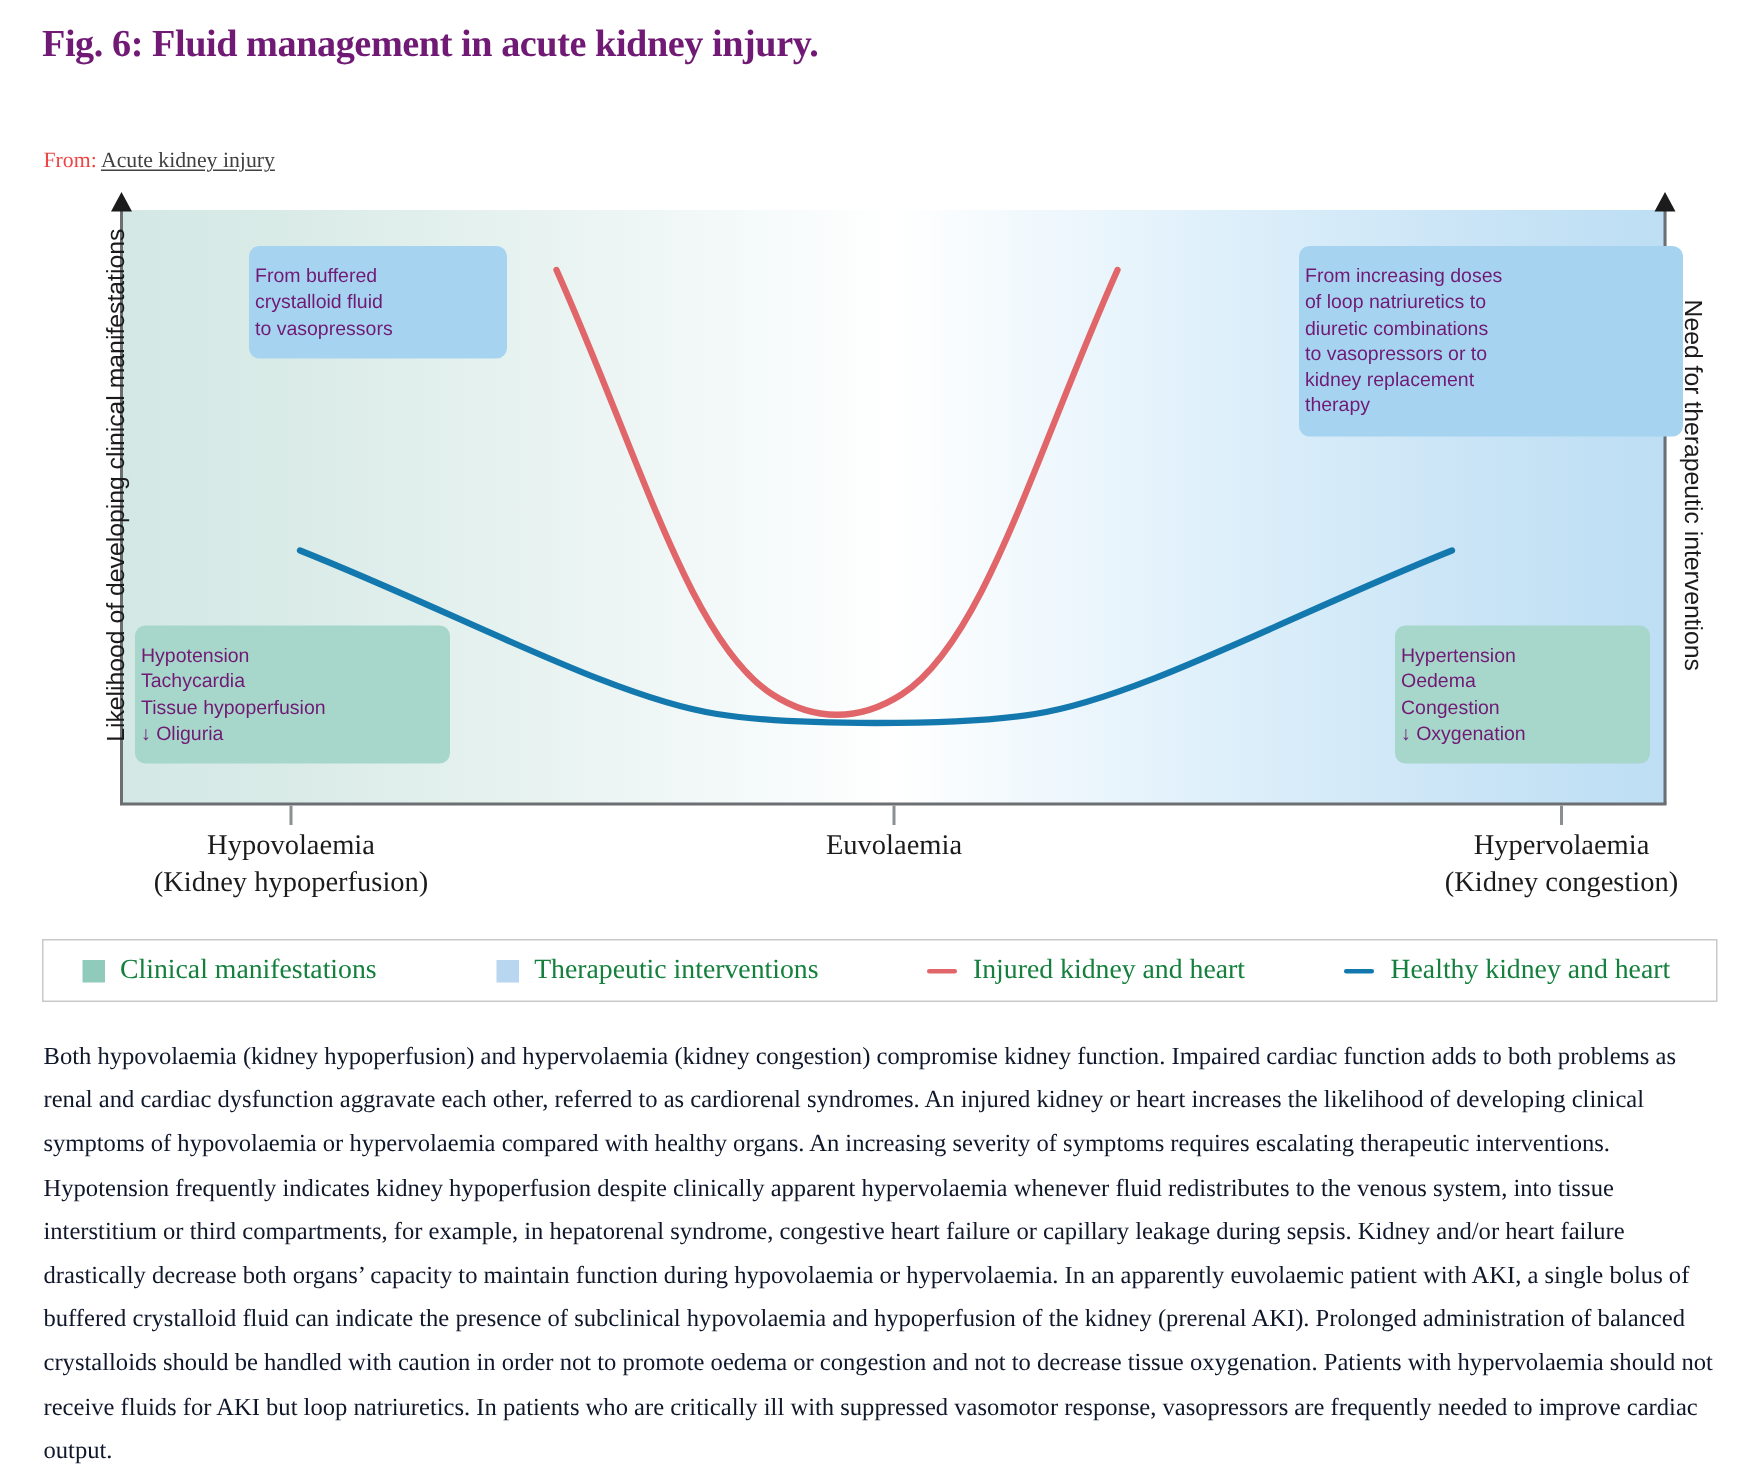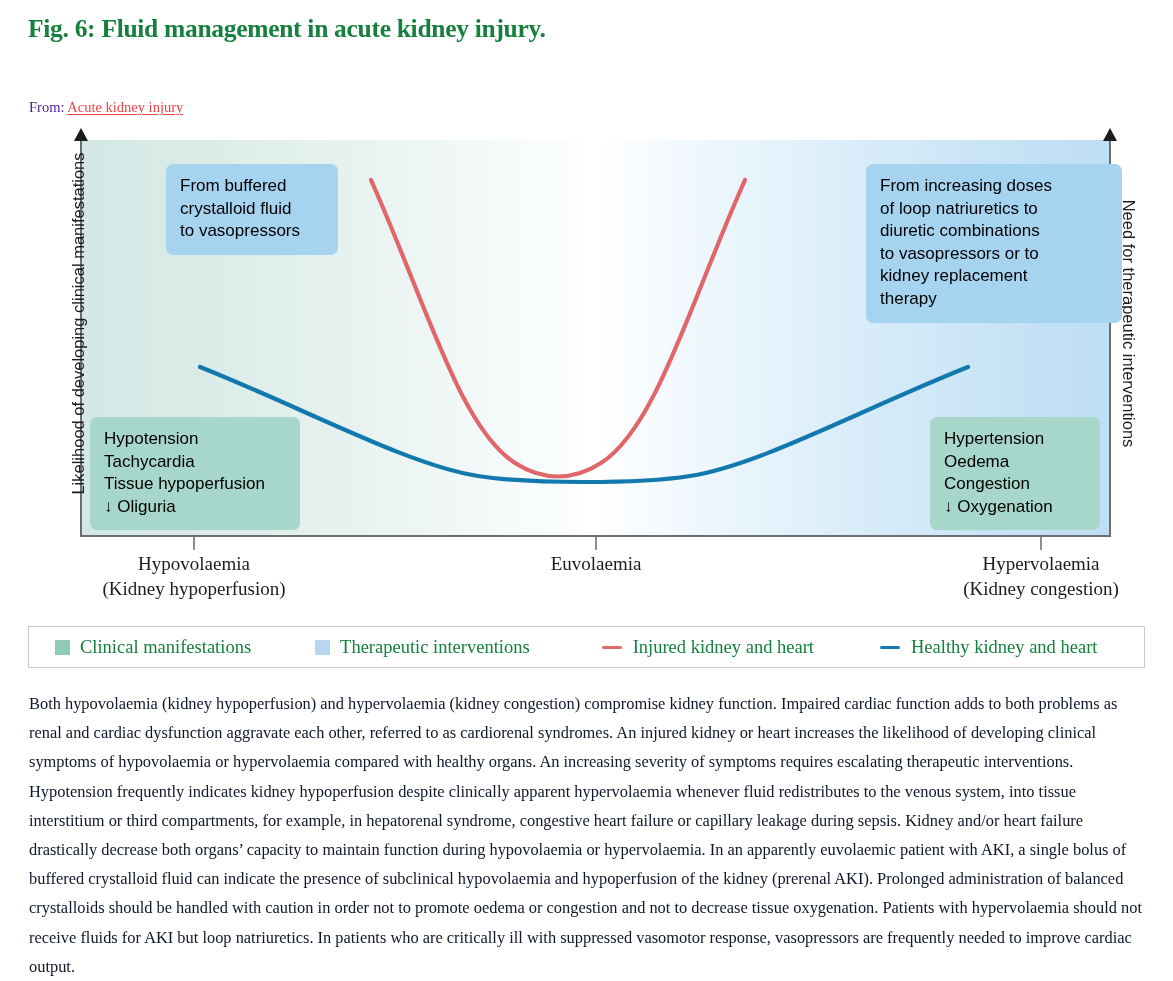--- a/index.html
+++ b/index.html
@@ -26,34 +26,34 @@
   
   .fig-title {
     position: absolute;
     left: 28px;
     top: 14px;
     width: 1110px;
     font-family: "Liberation Serif", serif;
     font-weight: bold;
     font-size: 25.5px;
     letter-spacing: -0.3px;
-    color: #15803d;
+    color: #701a75;
   }
 
   
   .from-line {
     position: absolute;
     left: 29px;
     top: 99px;
     font-size: 14.5px;
     color: #222222;
   }
-  .from-line .from-label { color: #4c1d95; }
+  .from-line .from-label { color: #ef4444; }
   .from-line a.source-link {
-    color: #ef4444;
+    color: #404040;
     text-decoration: underline;
     text-underline-offset: 2px;
   }
 
   
   .figure-wrap {
     position: absolute;
     left: 28px;
     top: 128px;
     width: 1117px;
@@ -177,24 +177,24 @@
     line-height: 1.3;
   }
   .xtick-label .sub { display: block; }
 
   
   .callout {
     position: absolute;
     box-sizing: border-box;
     border-radius: 7px;
     font-family: "Liberation Sans", sans-serif;
-    font-size: 17px;
+    font-size: 13px;
     line-height: 1.33;
-    color: #000000;
-    padding: 11px 13px 12px 14px;
+    color: #701a75;
+    padding: 11px 13px 12px 4px;
     white-space: pre-line;
   }
   .callout.blue  { background: #a6d4f0; }
   .callout.green { background: #a7d6ca; }
 
   #callout-therapy-low  { left: 138px; top: 36px;  width: 172px; }
   #callout-therapy-high { left: 838px; top: 36px;  width: 256px; }
   #callout-signs-low    { left: 62px;  top: 289px; width: 210px; }
   #callout-signs-high   { left: 902px; top: 289px; width: 170px; }
 
@@ -222,21 +222,21 @@
   }
   .legend-item {
     display: flex;
     align-items: center;
     font-family: "Liberation Serif", serif;
     font-size: 18.5px;
     color: #15803d;
     white-space: nowrap;
   }
   #legend-item-0 { margin-left: 26px; }
-  #legend-item-1 { margin-left: 64px; }
+  #legend-item-1 { margin-left: 80px; }
   #legend-item-2 { margin-left: 72px; }
   #legend-item-3 { margin-left: 66px; }
 
   .swatch {
     width: 15px;
     height: 15px;
     margin-right: 10px;
     flex: none;
   }
   .line-swatch {

